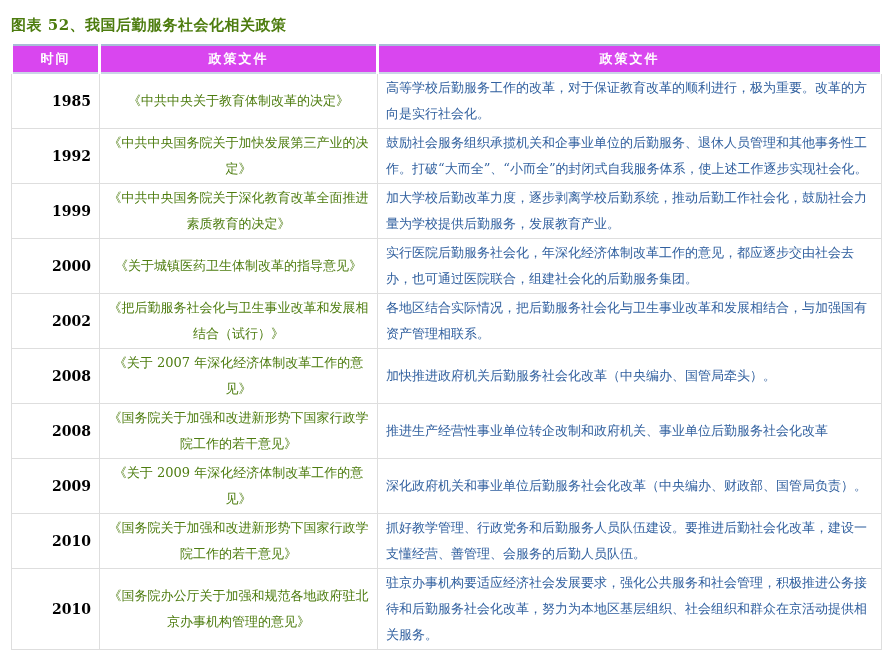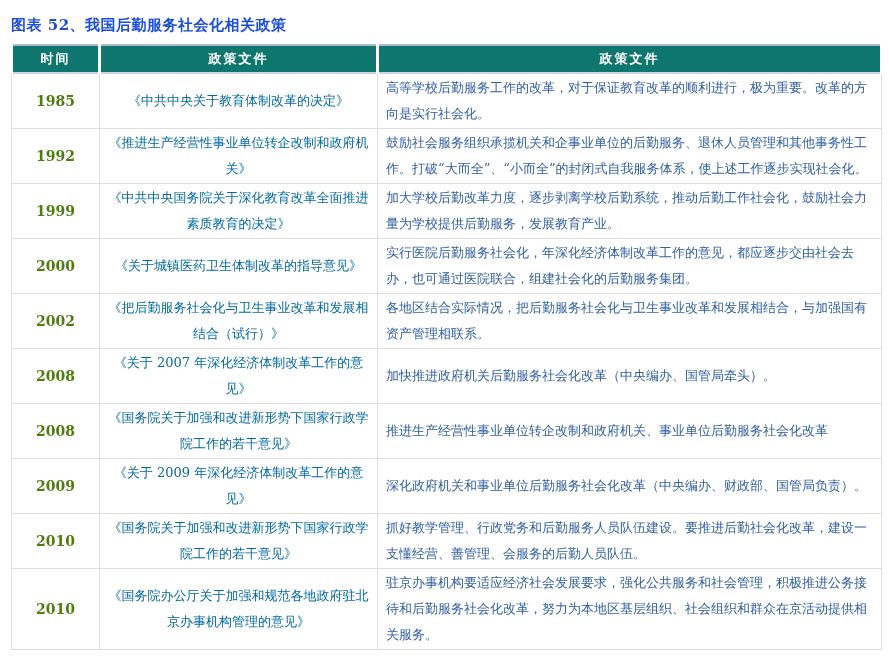--- a/index.html
+++ b/index.html
@@ -8,35 +8,35 @@
     width: 889px; height: 661px;
     overflow: hidden;
     font-family: "DejaVu Serif", "Liberation Serif", serif;
   }
   .page { width: 889px; height: 661px; position: relative; background: #ffffff; }
   .chart-title {
     position: absolute;
     left: 11px; top: 16px;
     font-size: 15px;
     font-weight: bold;
-    color: #1d4ed8;
+    color: #4d7c0f;
     letter-spacing: 0.5px;
   }
   table.policy-table {
     position: absolute;
     left: 10px; top: 44px;
     width: 870px;
     border-collapse: collapse;
     table-layout: fixed;
   }
   col.col-year { width: 88px; }
   col.col-policy { width: 278px; }
   col.col-content { width: 504px; }
   thead th {
-    background: #0f766e;
+    background: #d946ef;
     color: #ffffff;
     font-weight: bold;
     font-size: 13px;
     height: 28px;
     text-align: center;
     vertical-align: middle;
     border-top: 2px solid #A9BDD6;
     border-bottom: 2px solid #CBD5E6;
     border-left: 3px solid #ffffff;
     border-right: 3px solid #ffffff;
@@ -44,29 +44,29 @@
   }
   tbody td {
     border: 1px solid #DEDEDE;
     vertical-align: middle;
     padding: 1px 8px;
     line-height: 26px;
     font-size: 13px;
     background: #ffffff;
   }
   td.year {
-    text-align: center;
+    text-align: right;
     font-weight: bold;
-    color: #4d7c0f;
+    color: #000000;
     font-size: 14px;
     font-family: "DejaVu Serif", "Liberation Serif", serif;
   }
   td.policy {
     text-align: center;
-    color: #0369a1;
+    color: #4d7c0f;
   }
   td.content {
     text-align: left;
     color: #31609F;
   }
 </style>
 </head>
 <body>
 
 <div class="page">
@@ -86,21 +86,21 @@
       </tr>
     </thead>
     <tbody id="table-body">
         <tr>
           <td class="year">1985</td>
           <td class="policy">《中共中央关于教育体制改革的决定》</td>
           <td class="content">高等学校后勤服务工作的改革，对于保证教育改革的顺利进行，极为重要。改革的方向是实行社会化。</td>
         </tr>
         <tr>
           <td class="year">1992</td>
-          <td class="policy">《推进生产经营性事业单位转企改制和政府机关》</td>
+          <td class="policy">《中共中央国务院关于加快发展第三产业的决定》</td>
           <td class="content">鼓励社会服务组织承揽机关和企事业单位的后勤服务、退休人员管理和其他事务性工作。打破“大而全”、“小而全”的封闭式自我服务体系，使上述工作逐步实现社会化。</td>
         </tr>
         <tr>
           <td class="year">1999</td>
           <td class="policy">《中共中央国务院关于深化教育改革全面推进素质教育的决定》</td>
           <td class="content">加大学校后勤改革力度，逐步剥离学校后勤系统，推动后勤工作社会化，鼓励社会力量为学校提供后勤服务，发展教育产业。</td>
         </tr>
         <tr>
           <td class="year">2000</td>
           <td class="policy">《关于城镇医药卫生体制改革的指导意见》</td>

